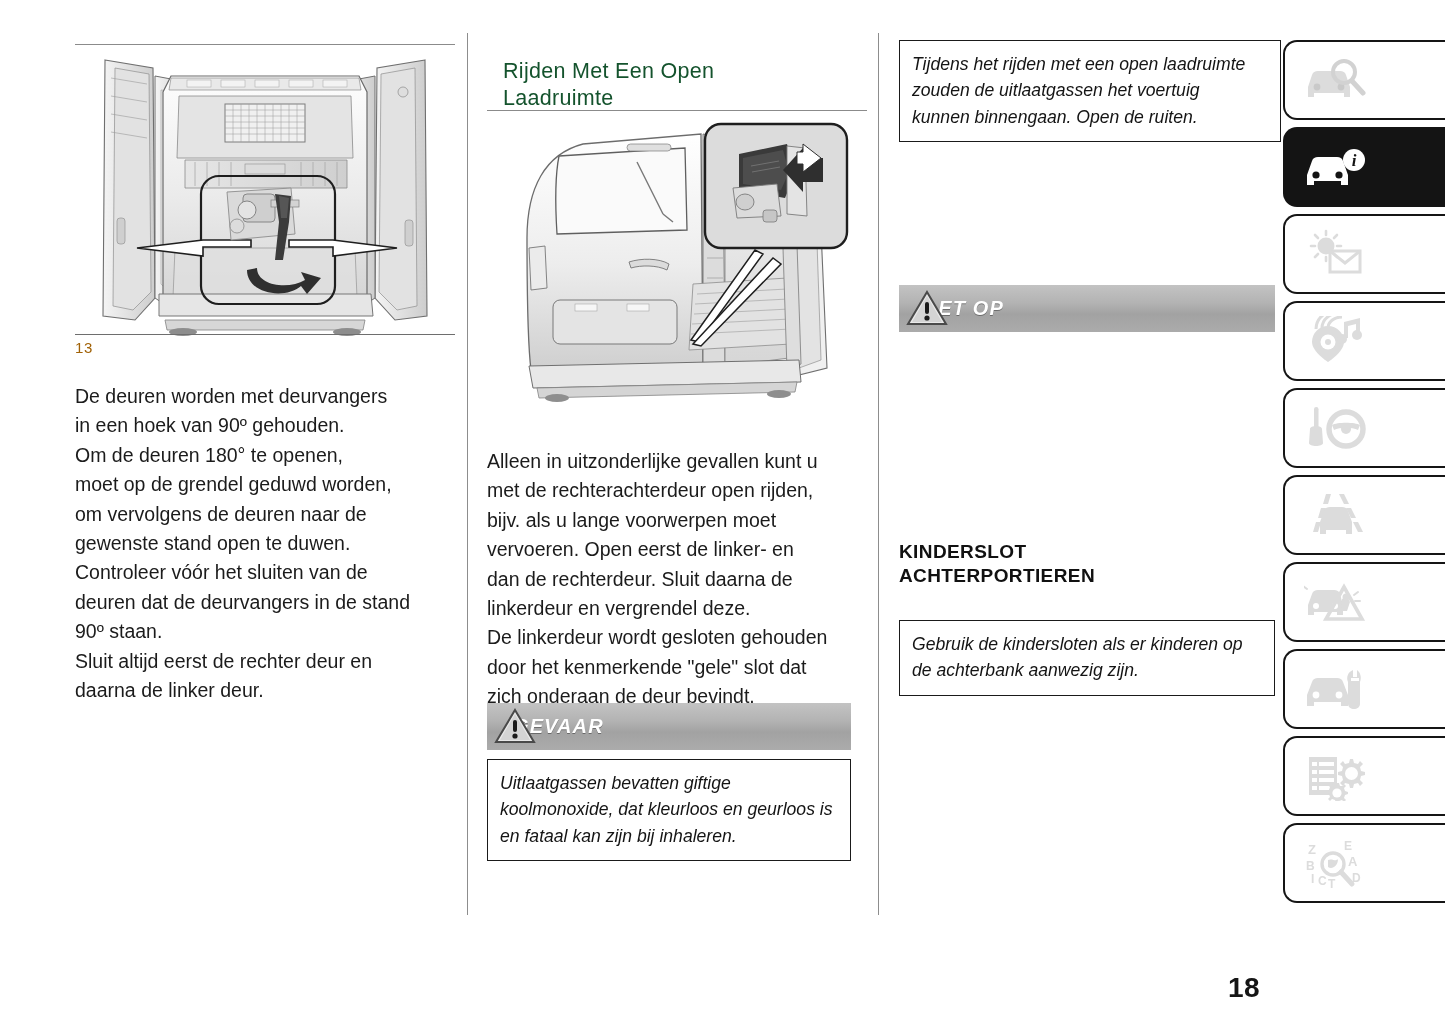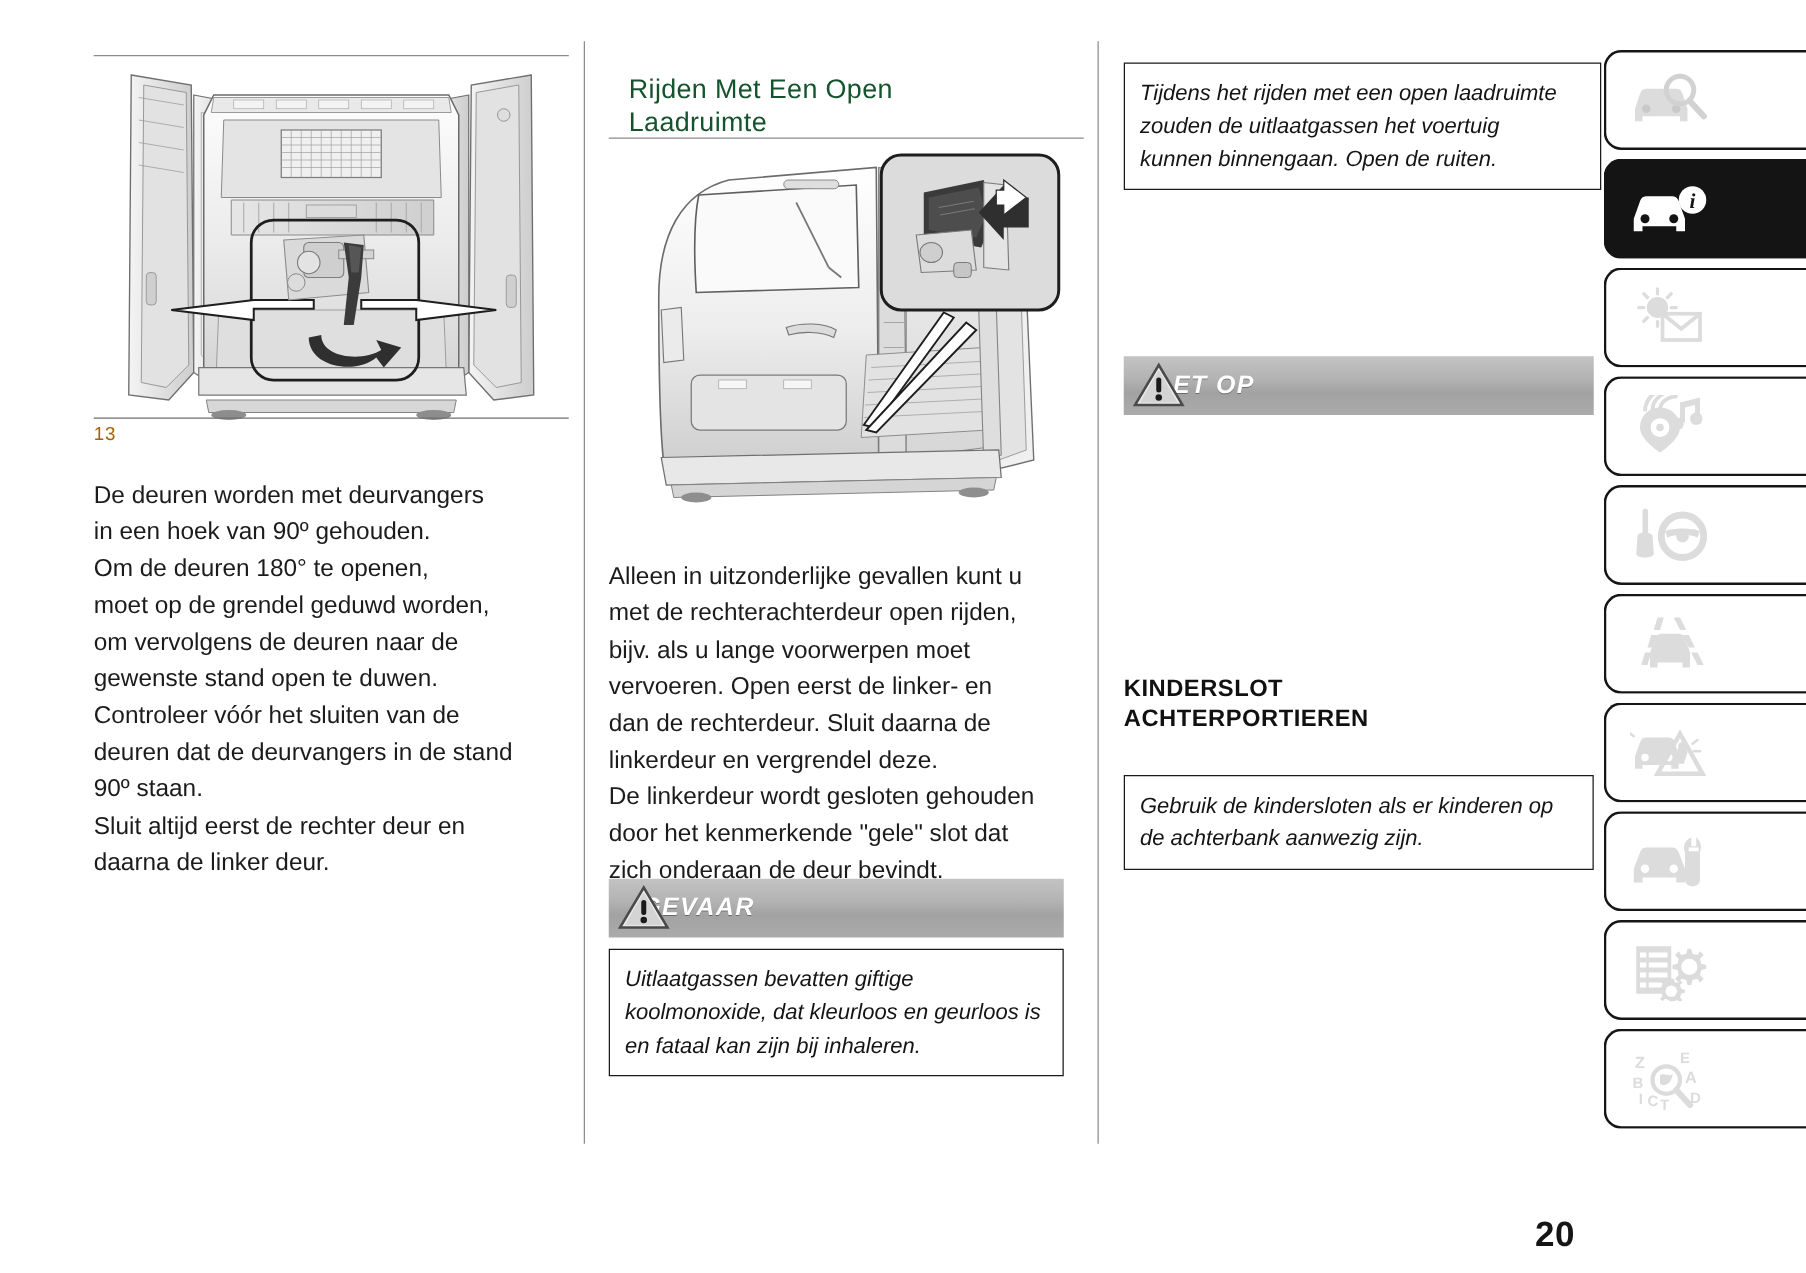--- a/index.html
+++ b/index.html
@@ -365,21 +365,21 @@
         <span class="wlabel">GEVAAR</span>
       </div>
       <div class="warnbox">Uitlaatgassen bevatten giftige
 koolmonoxide, dat kleurloos en geurloos is
 en fataal kan zijn bij inhaleren.</div>
     </div>
   </div>
 
   <div class="col col3">
 
-    <div class="warnbox" style="position:absolute;top:50px;left:0;width:356px;margin-top:0;">Tijdens het rijden met een open laadruimte
+    <div class="warnbox" style="position:absolute;top:40px;left:0;width:356px;margin-top:0;">Tijdens het rijden met een open laadruimte
 zouden de uitlaatgassen het voertuig
 kunnen binnengaan. Open de ruiten.</div>
 
 
     <div style="position:absolute;top:285px;left:0;width:376px;">
       <div class="warnbar">
         <svg class="tri" viewBox="0 0 42 38">
           <path d="M21 3 L40 35 L2 35 Z" fill="#e9e9e9" stroke="#4a4a4a" stroke-width="2"></path>
           <path d="M21 7 L36 33 L6 33 Z" fill="#d4d4d4" stroke="none"></path>
           <rect x="19" y="13" width="4" height="12" rx="2" fill="#1a1a1a"></rect>
@@ -548,14 +548,14 @@
           <text x="44" y="28" font-size="13">A</text>
           <text x="48" y="44" font-size="12">D</text>
         </g>
         <circle cx="29" cy="26" r="11" fill="none" stroke="#dcdcdc" stroke-width="3.4"></circle>
         <path d="M24 22 C28 20 32 24 34 21 C34 28 28 32 24 29 Z" fill="#dcdcdc"></path>
         <path d="M37 34 L48 46" stroke="#dcdcdc" stroke-width="5" stroke-linecap="round"></path>
       </svg>
     </div>
   </div>
 
-  <div class="pageno">20</div>
+  <div class="pageno">18</div>
 </div>
 
 </body></html>

